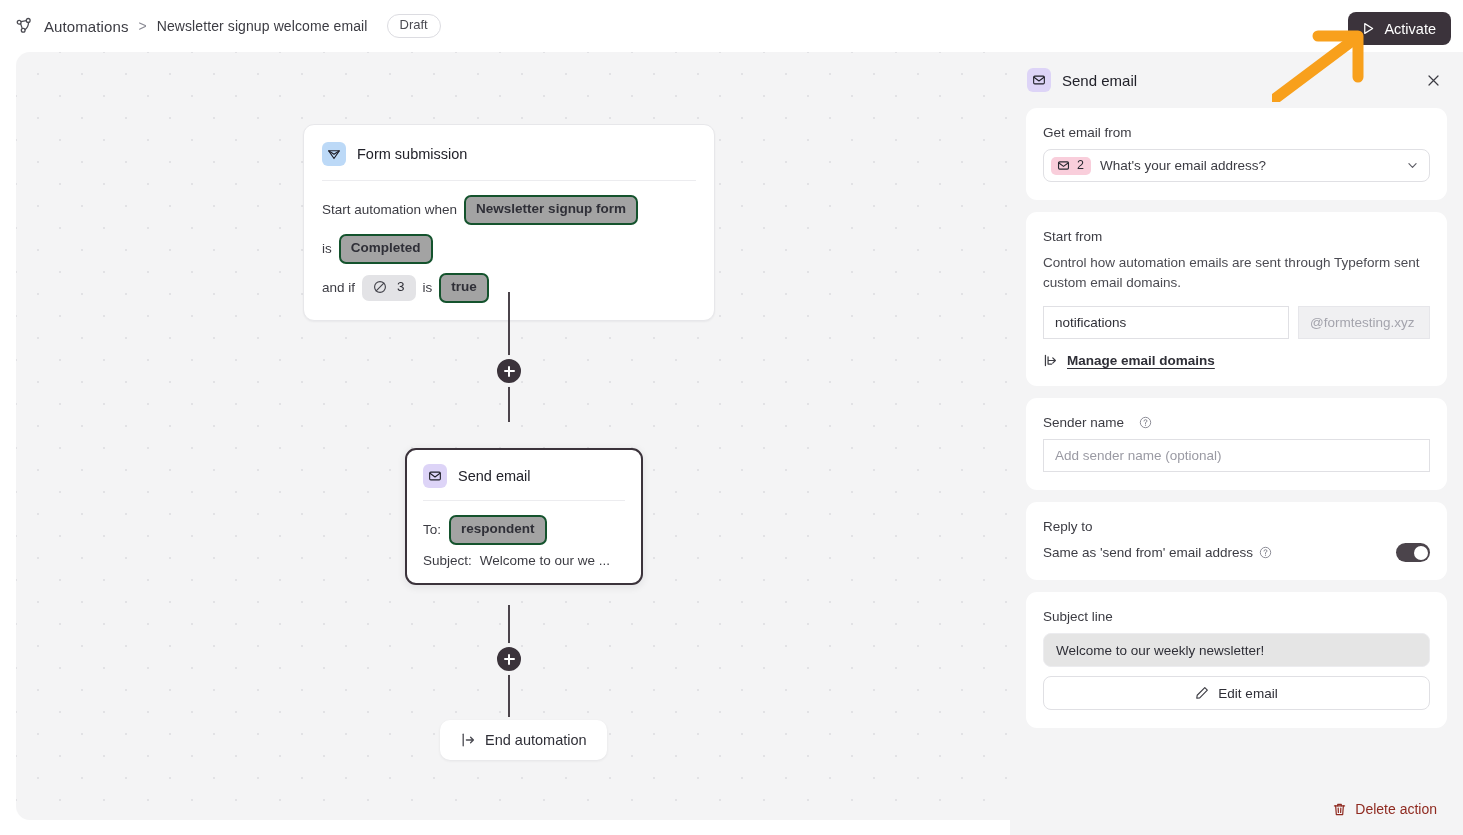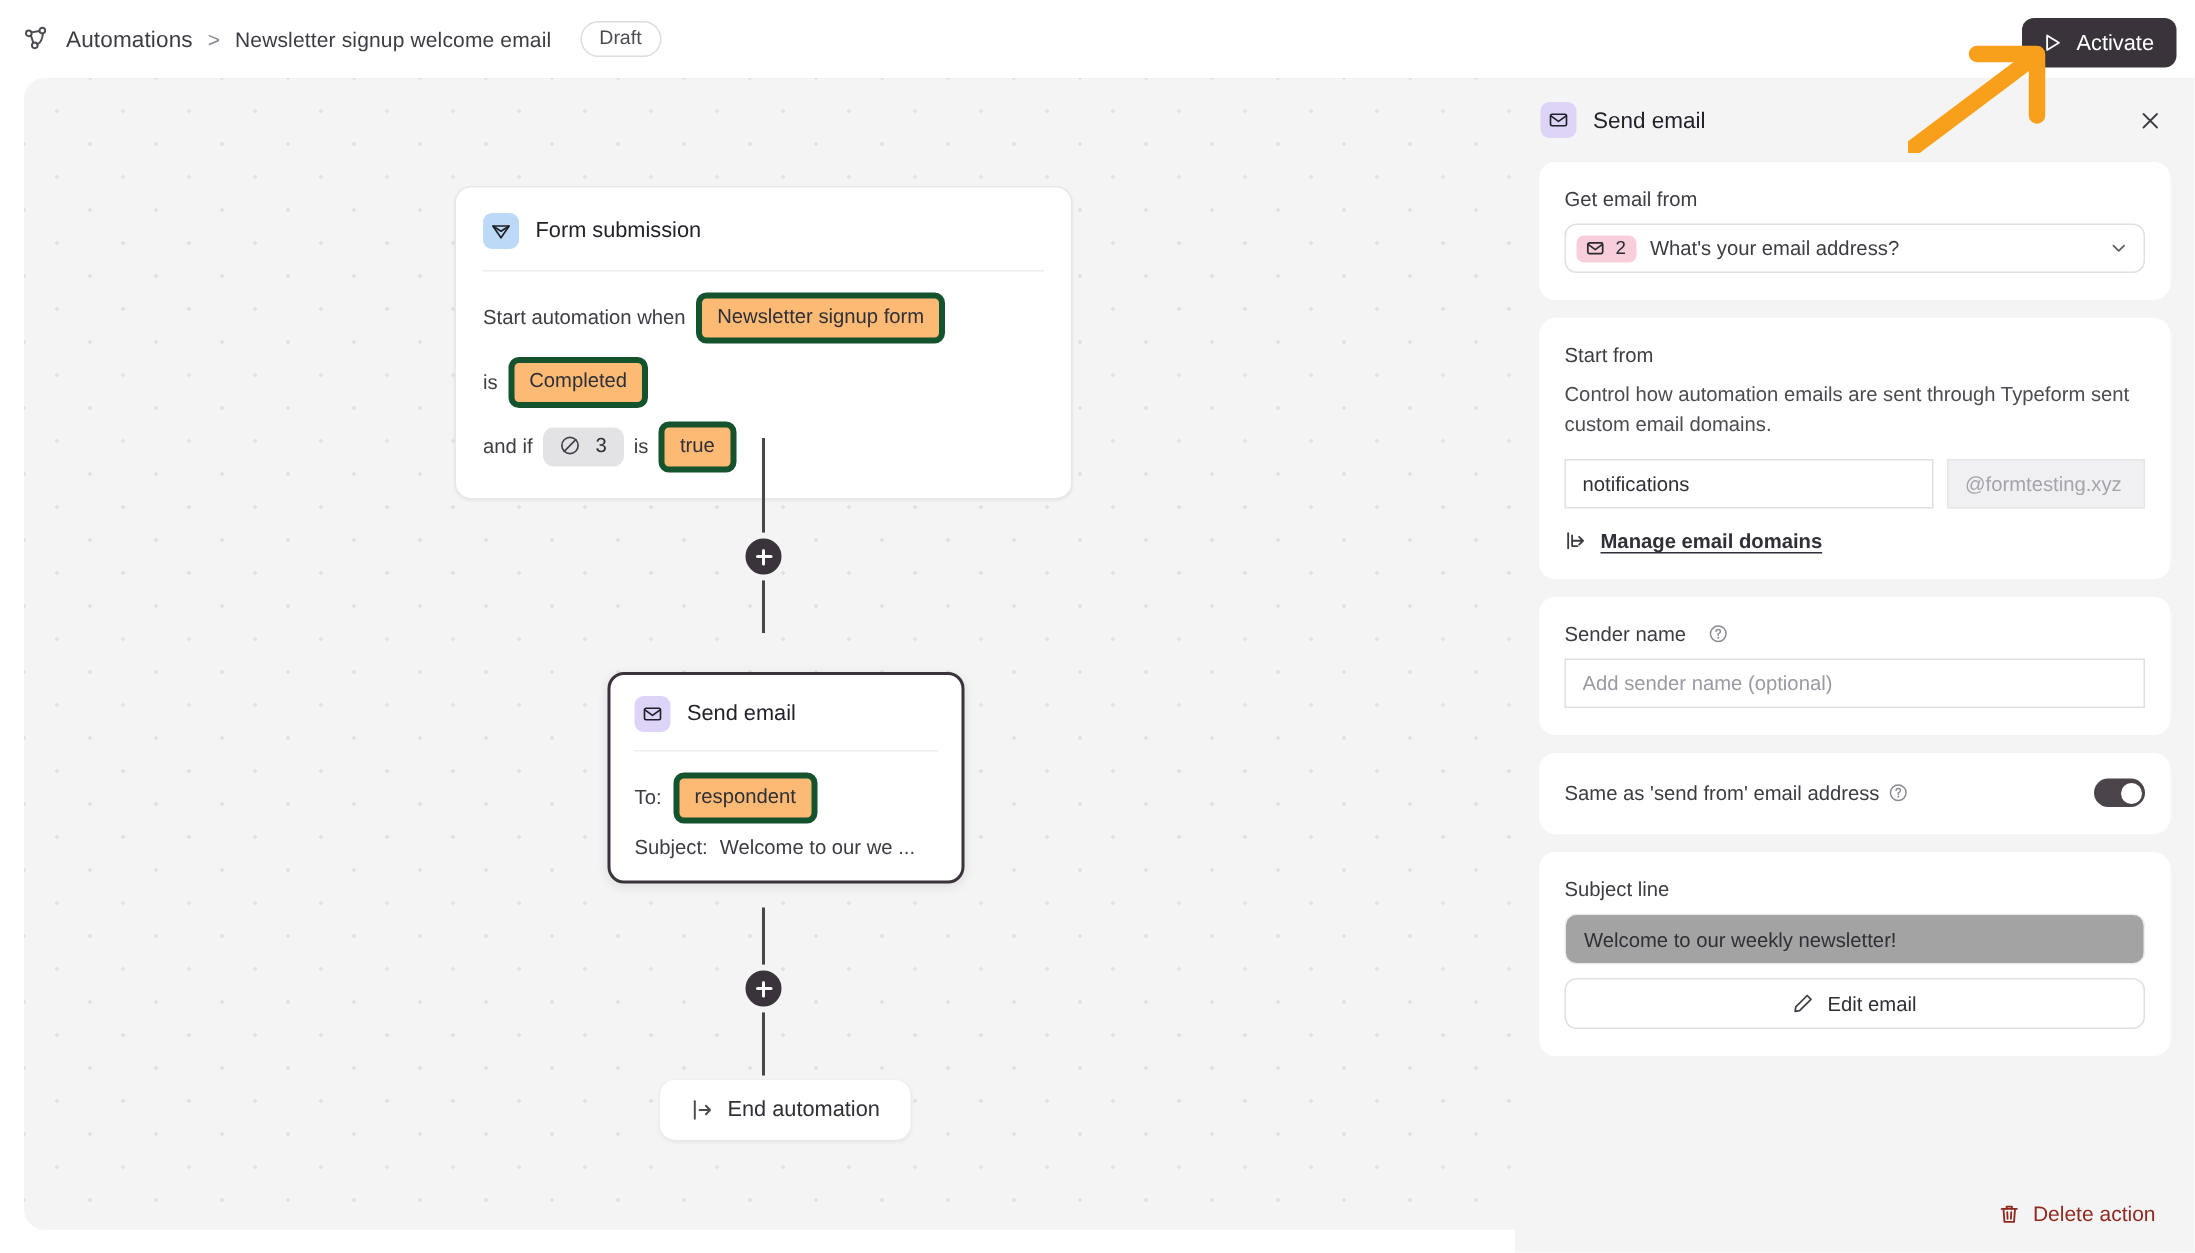--- a/index.html
+++ b/index.html
@@ -94,23 +94,23 @@
   .node-divider { height:1px; background:#ececef; margin: 0 18px; }
   .node-body { padding: 14px 18px 17px 18px; }
 
   .cond-row {
     display: flex; align-items: center; flex-wrap: wrap;
     gap: 7px; margin-bottom: 9px; font-size: 13.5px; color: #3c3c43;
     line-height: 1;
   }
   .cond-row:last-child { margin-bottom: 0; }
   .chip {
-    border: 4px solid #14532d; border-radius: 7px;
+    border: 2px solid #14532d; border-radius: 7px;
     padding: 5px 10px 6px; font-size: 13.5px; color: #2f2f37;
-    background: #fdba74; line-height: 1.1; white-space: nowrap;
+    background: #a3a3a3; line-height: 1.1; white-space: nowrap; font-weight: bold;
   }
   .chip-gray {
     background: #e3e3e6; border: none; border-radius: 7px;
     padding: 5px 11px 6px; display: flex; align-items: center; gap: 10px;
     font-size: 13.5px; color: #2f2f37; line-height:1.1;
   }
   .chip-gray svg { width: 14px; height: 14px; display:block; color:#43434b; }
 
   .node-action {
     left: 389px; top: 396px; width: 238px;
@@ -237,21 +237,21 @@
   .toggle {
     width: 34px; height: 19px; border-radius: 999px; background:#4b444b;
     position: relative; cursor:pointer; flex:none;
   }
   .toggle::after {
     content:''; position:absolute; top: 2.5px; right: 2.5px;
     width: 14px; height: 14px; border-radius: 50%; background:#ffffff;
   }
 
   .subject-inp {
-    height: 34px; background:#a3a3a3; border:1px solid #ececef;
+    height: 34px; background:#e5e5e5; border:1px solid #ececef;
     border-radius: 8px; padding: 0 12px; font-size: 13.5px; color:#2f2f37;
     width: 100%; font-family: "Liberation Sans", sans-serif; outline:none;
     margin-bottom: 9px;
   }
   .edit-btn {
     width: 100%; height: 34px; background:#ffffff;
     border: 1px solid #e0e0e4; border-radius: 8px;
     display:flex; align-items:center; justify-content:center; gap: 9px;
     font-size: 13.5px; color:#2f2f37; cursor:pointer;
     font-family: "Liberation Sans", sans-serif;
@@ -449,20 +449,21 @@
               <circle cx="8" cy="8" r="6.4"></circle>
               <path d="M6.2 6.1 Q6.3 4.5 8 4.5 Q9.8 4.5 9.8 6.2 Q9.8 7.5 8 8.1 L8 9.4" stroke-linecap="round"></path>
               <circle cx="8" cy="11.3" r=".75" fill="currentColor" stroke="none"></circle>
             </svg>
           </span>
         </div>
         <input class="inp" placeholder="Add sender name (optional)" style="">
       </div>
 
       <div class="card">
+        <span class="card-label">Reply to</span>
         <div class="toggle-row">
           <span class="toggle-label">
             <span>Same as 'send from' email address</span>
             <span>
               <svg class="qmark" viewBox="0 0 16 16" fill="none" stroke="currentColor" stroke-width="1.2">
                 <circle cx="8" cy="8" r="6.4"></circle>
                 <path d="M6.2 6.1 Q6.3 4.5 8 4.5 Q9.8 4.5 9.8 6.2 Q9.8 7.5 8 8.1 L8 9.4" stroke-linecap="round"></path>
                 <circle cx="8" cy="11.3" r=".75" fill="currentColor" stroke="none"></circle>
               </svg>
             </span>

